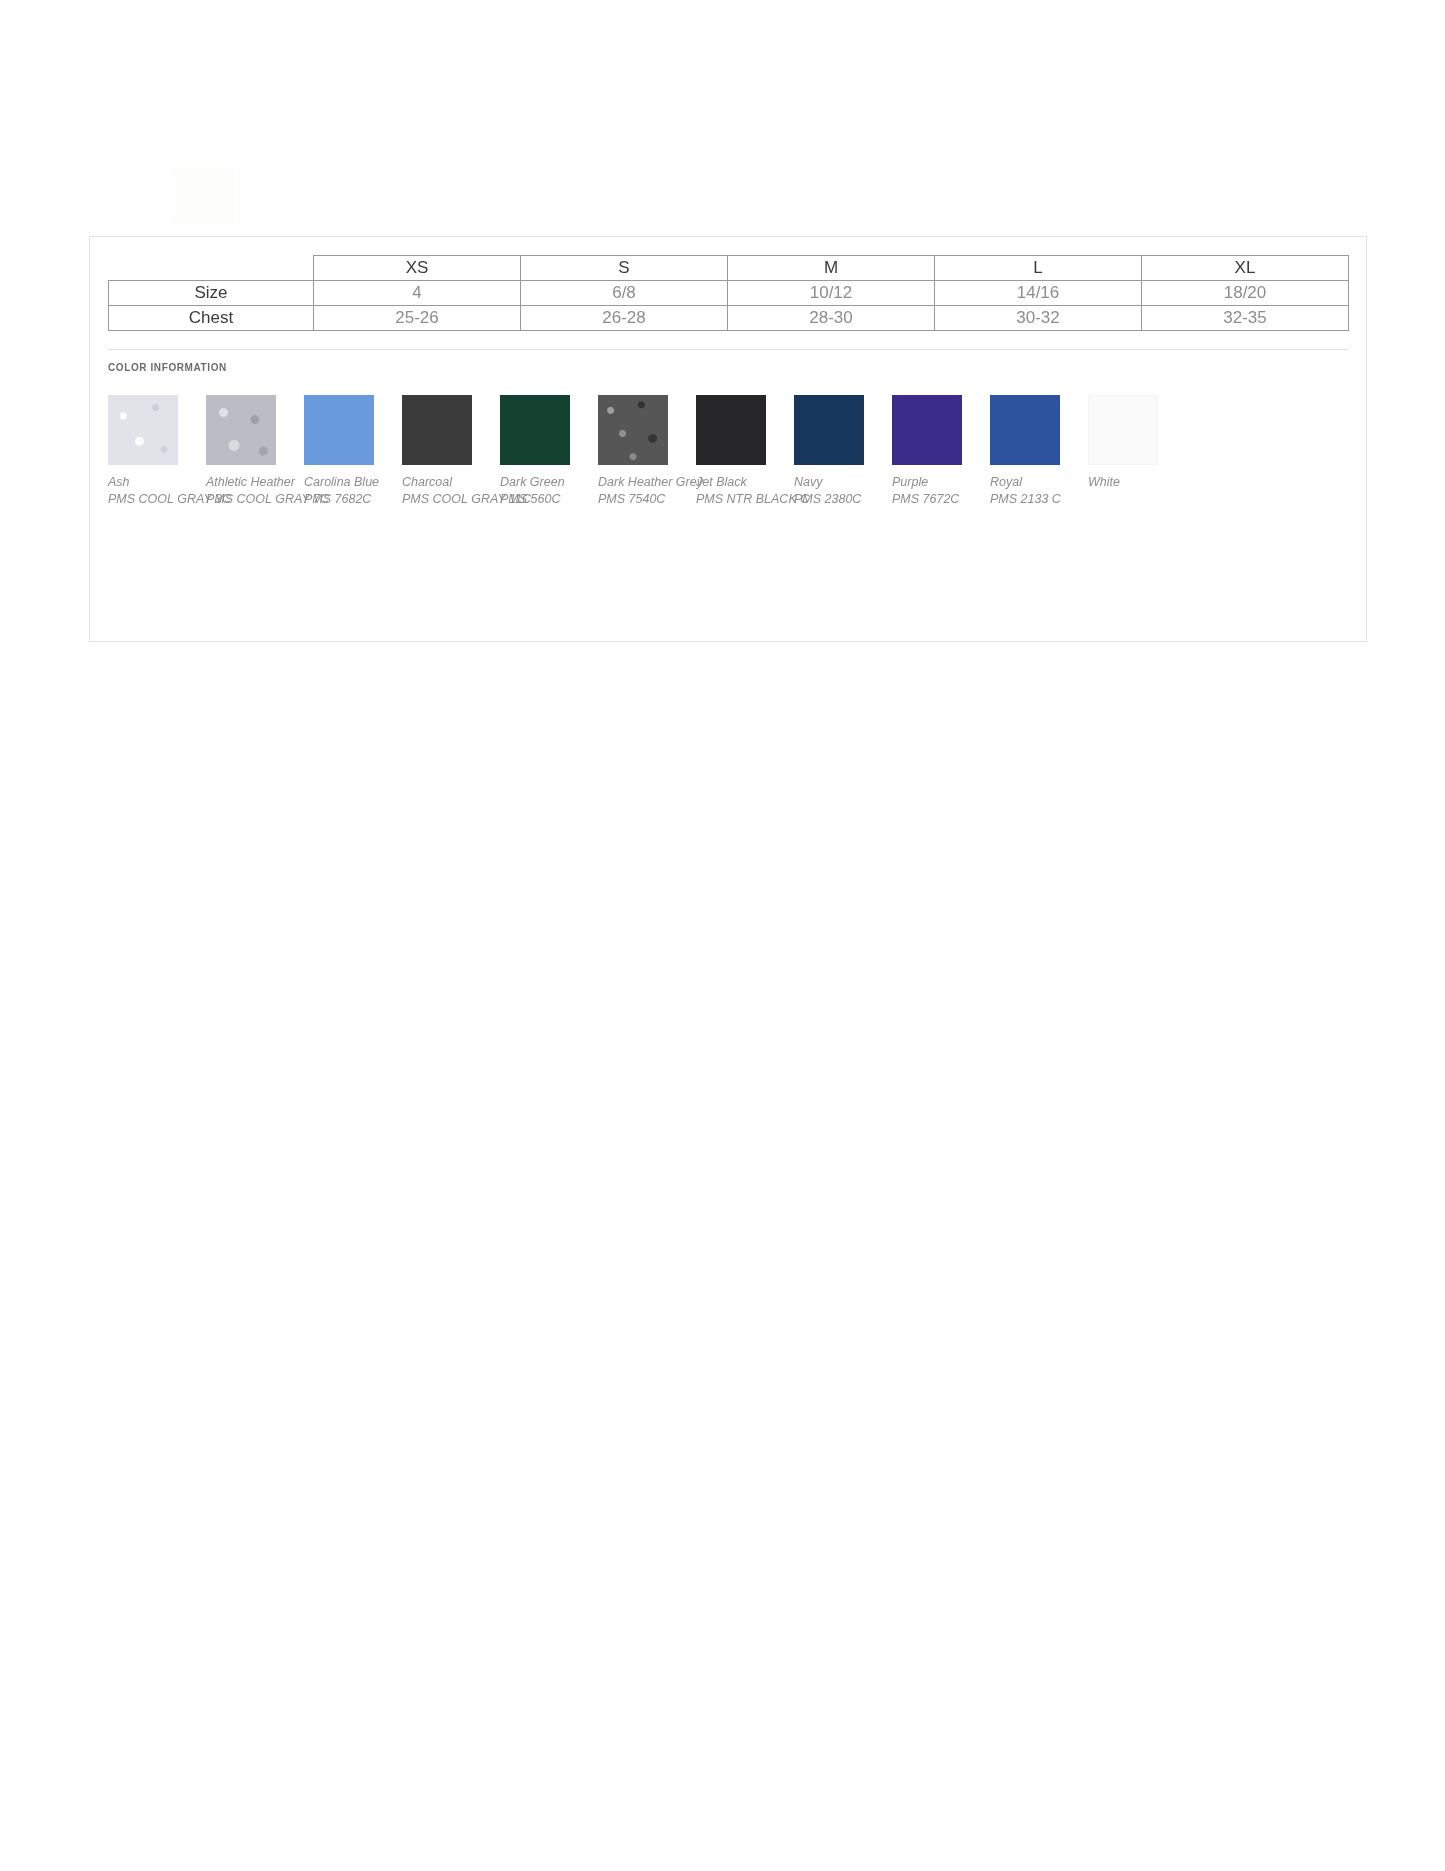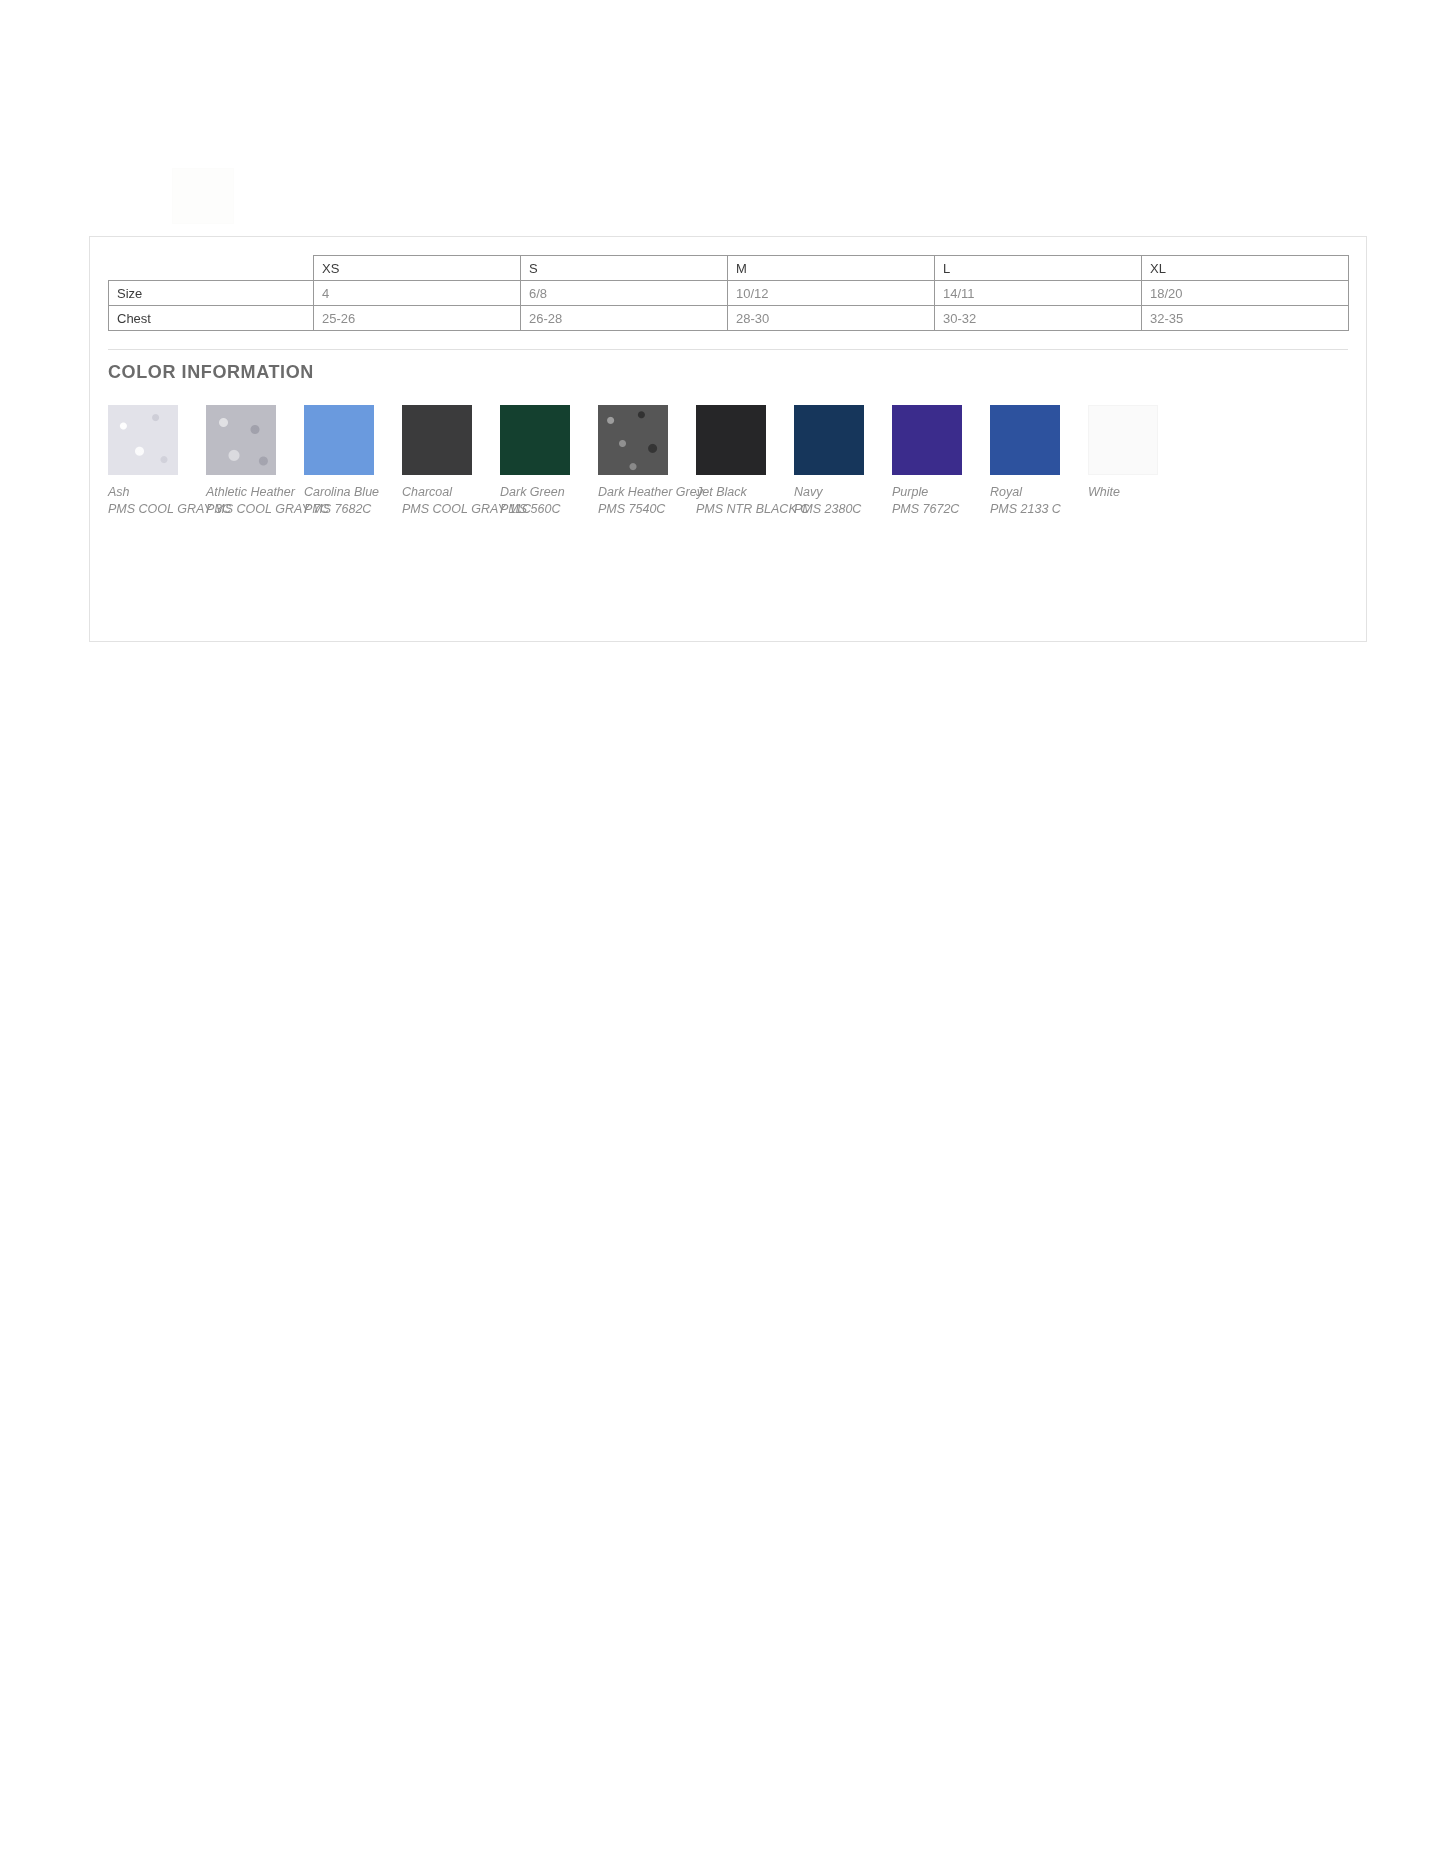--- a/index.html
+++ b/index.html
@@ -44,23 +44,23 @@
   }
   table.size-table {
     border-collapse: collapse;
     width: 1240px;
     table-layout: fixed;
   }
   table.size-table td,
   table.size-table th {
     height: 25px;
     padding: 0 8px;
-    font-size: 13px;
+    font-size: 17px;
     font-weight: normal;
-    text-align: left;
+    text-align: center;
     vertical-align: middle;
     border: 1px solid #999999;
     white-space: nowrap;
   }
   table.size-table th.corner-blank {
     border: none;
   }
   table.size-table th.size-head {
     color: #3b3b3b;
     font-weight: normal;
@@ -79,21 +79,21 @@
   #color-section {
     padding: 10px 0 0 18px;
   }
   #color-divider {
     width: 1240px;
     height: 1px;
     background: #e0e0e0;
     margin: 8px 0 12px 0;
   }
   #color-heading {
-    font-size: 18px;
+    font-size: 10px;
     font-weight: bold;
     letter-spacing: 0.6px;
     color: #6b6b6b;
     margin-bottom: 22px;
   }
 
   .swatch-grid {
     display: flex;
     flex-wrap: wrap;
     width: 1250px;
@@ -142,21 +142,21 @@
           <th class="size-head">L</th>
           <th class="size-head">XL</th>
         </tr>
       </thead>
       <tbody>
         <tr>
           <td class="row-label">Size</td>
           <td class="row-value">4</td>
           <td class="row-value">6/8</td>
           <td class="row-value">10/12</td>
-          <td class="row-value">14/11</td>
+          <td class="row-value">14/16</td>
           <td class="row-value">18/20</td>
         </tr>
         <tr>
           <td class="row-label">Chest</td>
           <td class="row-value">25-26</td>
           <td class="row-value">26-28</td>
           <td class="row-value">28-30</td>
           <td class="row-value">30-32</td>
           <td class="row-value">32-35</td>
         </tr>

